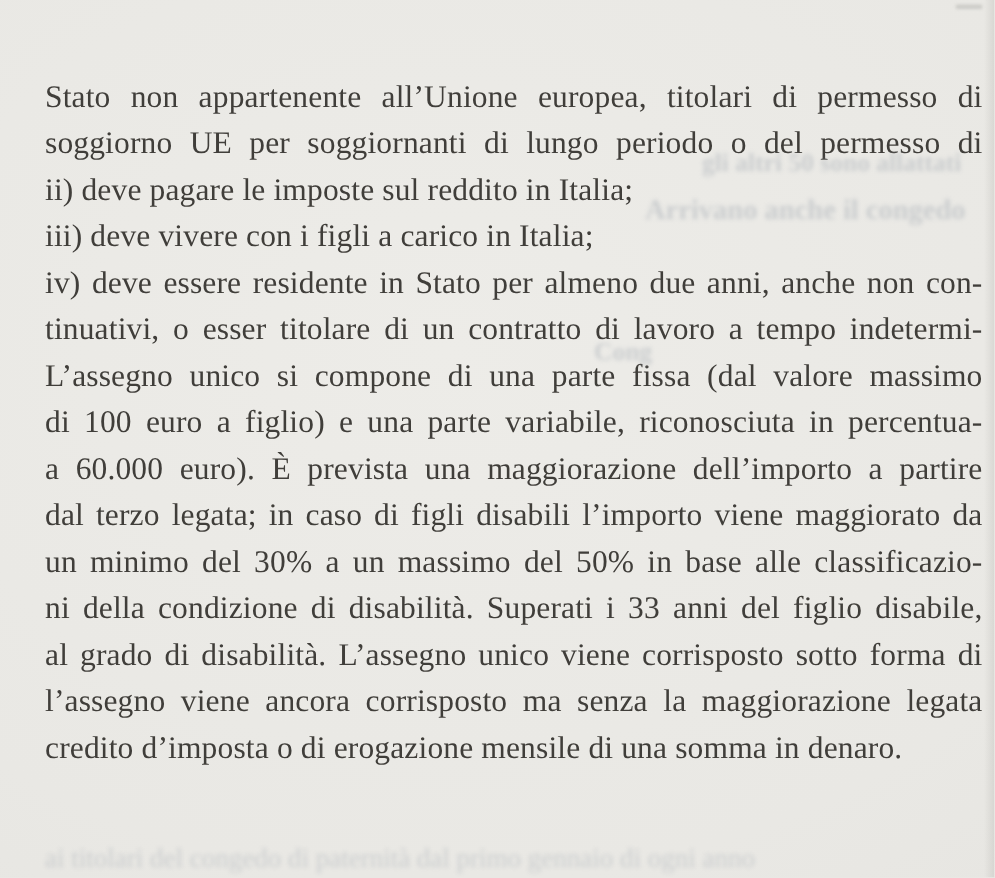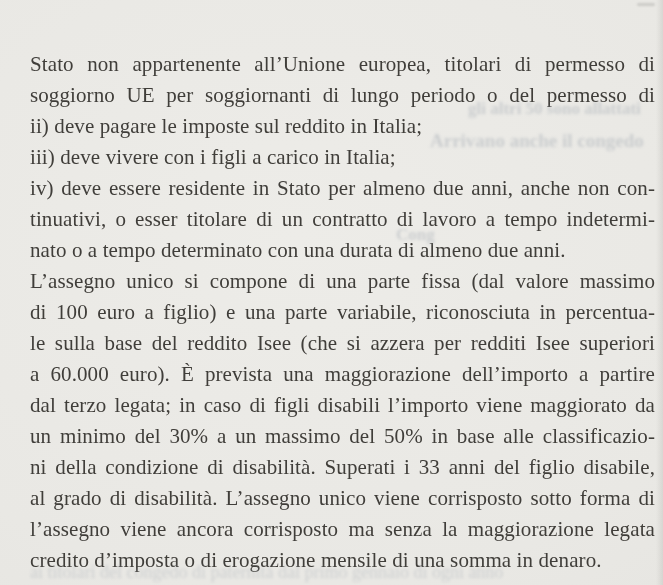--- a/index.html
+++ b/index.html
@@ -67,24 +67,22 @@
 
 <div class="page">
 
   <div class="textblock">
     <div class="ln j">Stato non appartenente all’Unione europea, titolari di permesso di</div>
     <div class="ln j">soggiorno UE per soggiornanti di lungo periodo o del permesso di</div>
     <div class="ln nj">ii) deve pagare le imposte sul reddito in Italia;</div>
     <div class="ln nj">iii) deve vivere con i figli a carico in Italia;</div>
     <div class="ln j">iv) deve essere residente in Stato per almeno due anni, anche non con-</div>
     <div class="ln j">tinuativi, o esser titolare di un contratto di lavoro a tempo indetermi-</div>
-    <div class="ln nj">nato o a tempo determinato con una durata di almeno due anni.</div>
     <div class="ln j">L’assegno unico si compone di una parte fissa (dal valore massimo</div>
     <div class="ln j">di 100 euro a figlio) e una parte variabile, riconosciuta in percentua-</div>
-    <div class="ln j">le sulla base del reddito Isee (che si azzera per redditi Isee superiori</div>
     <div class="ln j">a 60.000 euro). È prevista una maggiorazione dell’importo a partire</div>
     <div class="ln j">dal terzo legata; in caso di figli disabili l’importo viene maggiorato da</div>
     <div class="ln j">un minimo del 30% a un massimo del 50% in base alle classificazio-</div>
     <div class="ln j">ni della condizione di disabilità. Superati i 33 anni del figlio disabile,</div>
     <div class="ln j">al grado di disabilità. L’assegno unico viene corrisposto sotto forma di</div>
     <div class="ln j">l’assegno viene ancora corrisposto ma senza la maggiorazione legata</div>
     <div class="ln nj">credito d’imposta o di erogazione mensile di una somma in denaro.</div>
   </div>
 
   <div class="bl bl-1">gli altri 50 sono allattati</div>

